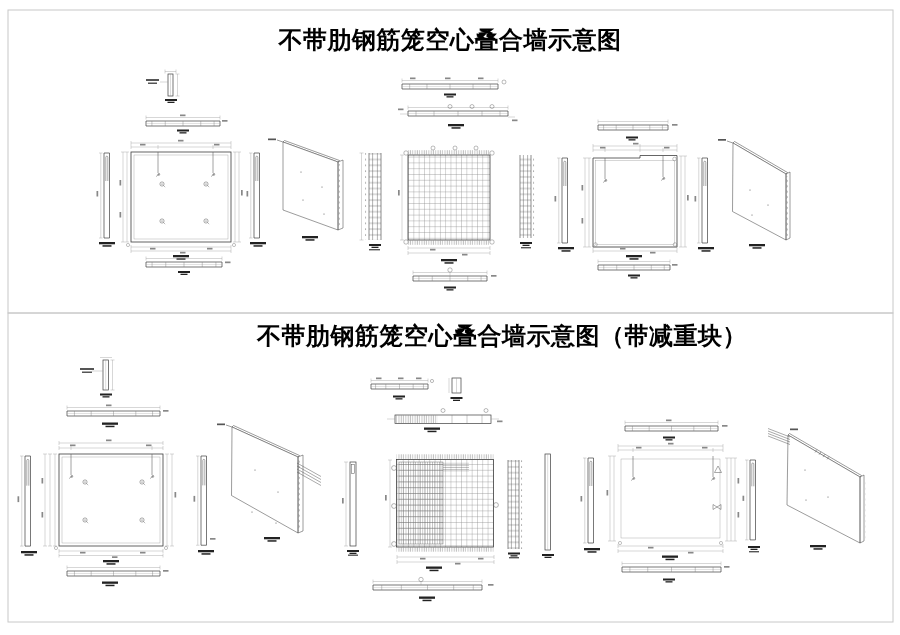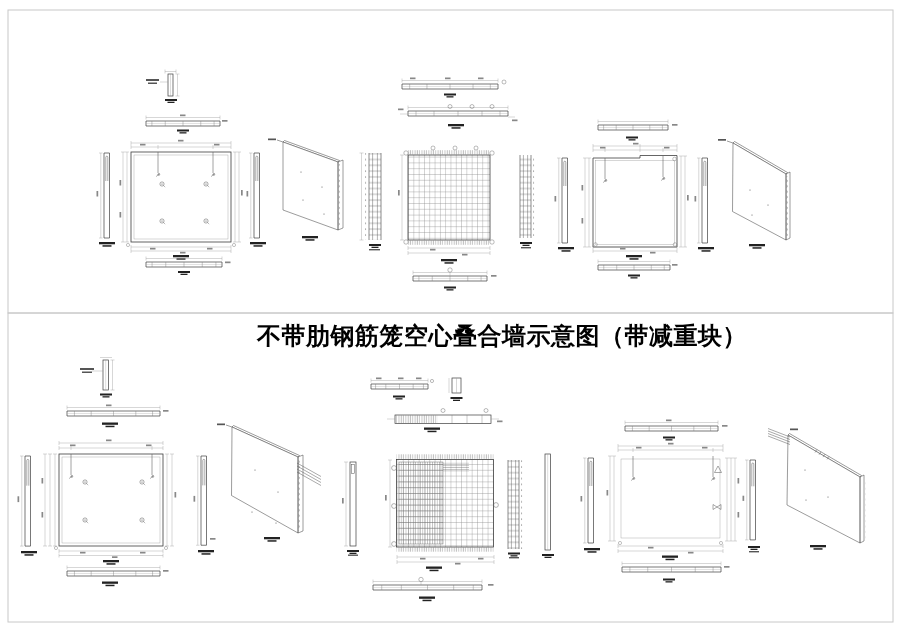--- a/index.html
+++ b/index.html
@@ -579,15 +579,16 @@
       <circle cx="805" cy="470" r="0.55"></circle>
             <circle cx="828" cy="497" r="0.55"></circle>
             <circle cx="806" cy="500" r="0.55"></circle>
     </g>
     <rect x="790" y="428.5" width="8" height="1.7" fill="#555" stroke="none"></rect>
     <use href="#cap" transform="translate(818,545)" stroke="none"></use>
   </g>
 </g>
 </svg>
 
+<div class="title" id="t1">不带肋钢筋笼空心叠合墙示意图</div>
 <div class="title" id="t2">不带肋钢筋笼空心叠合墙示意图（带减重块）</div>
 
 </div>
 
 </body></html>

